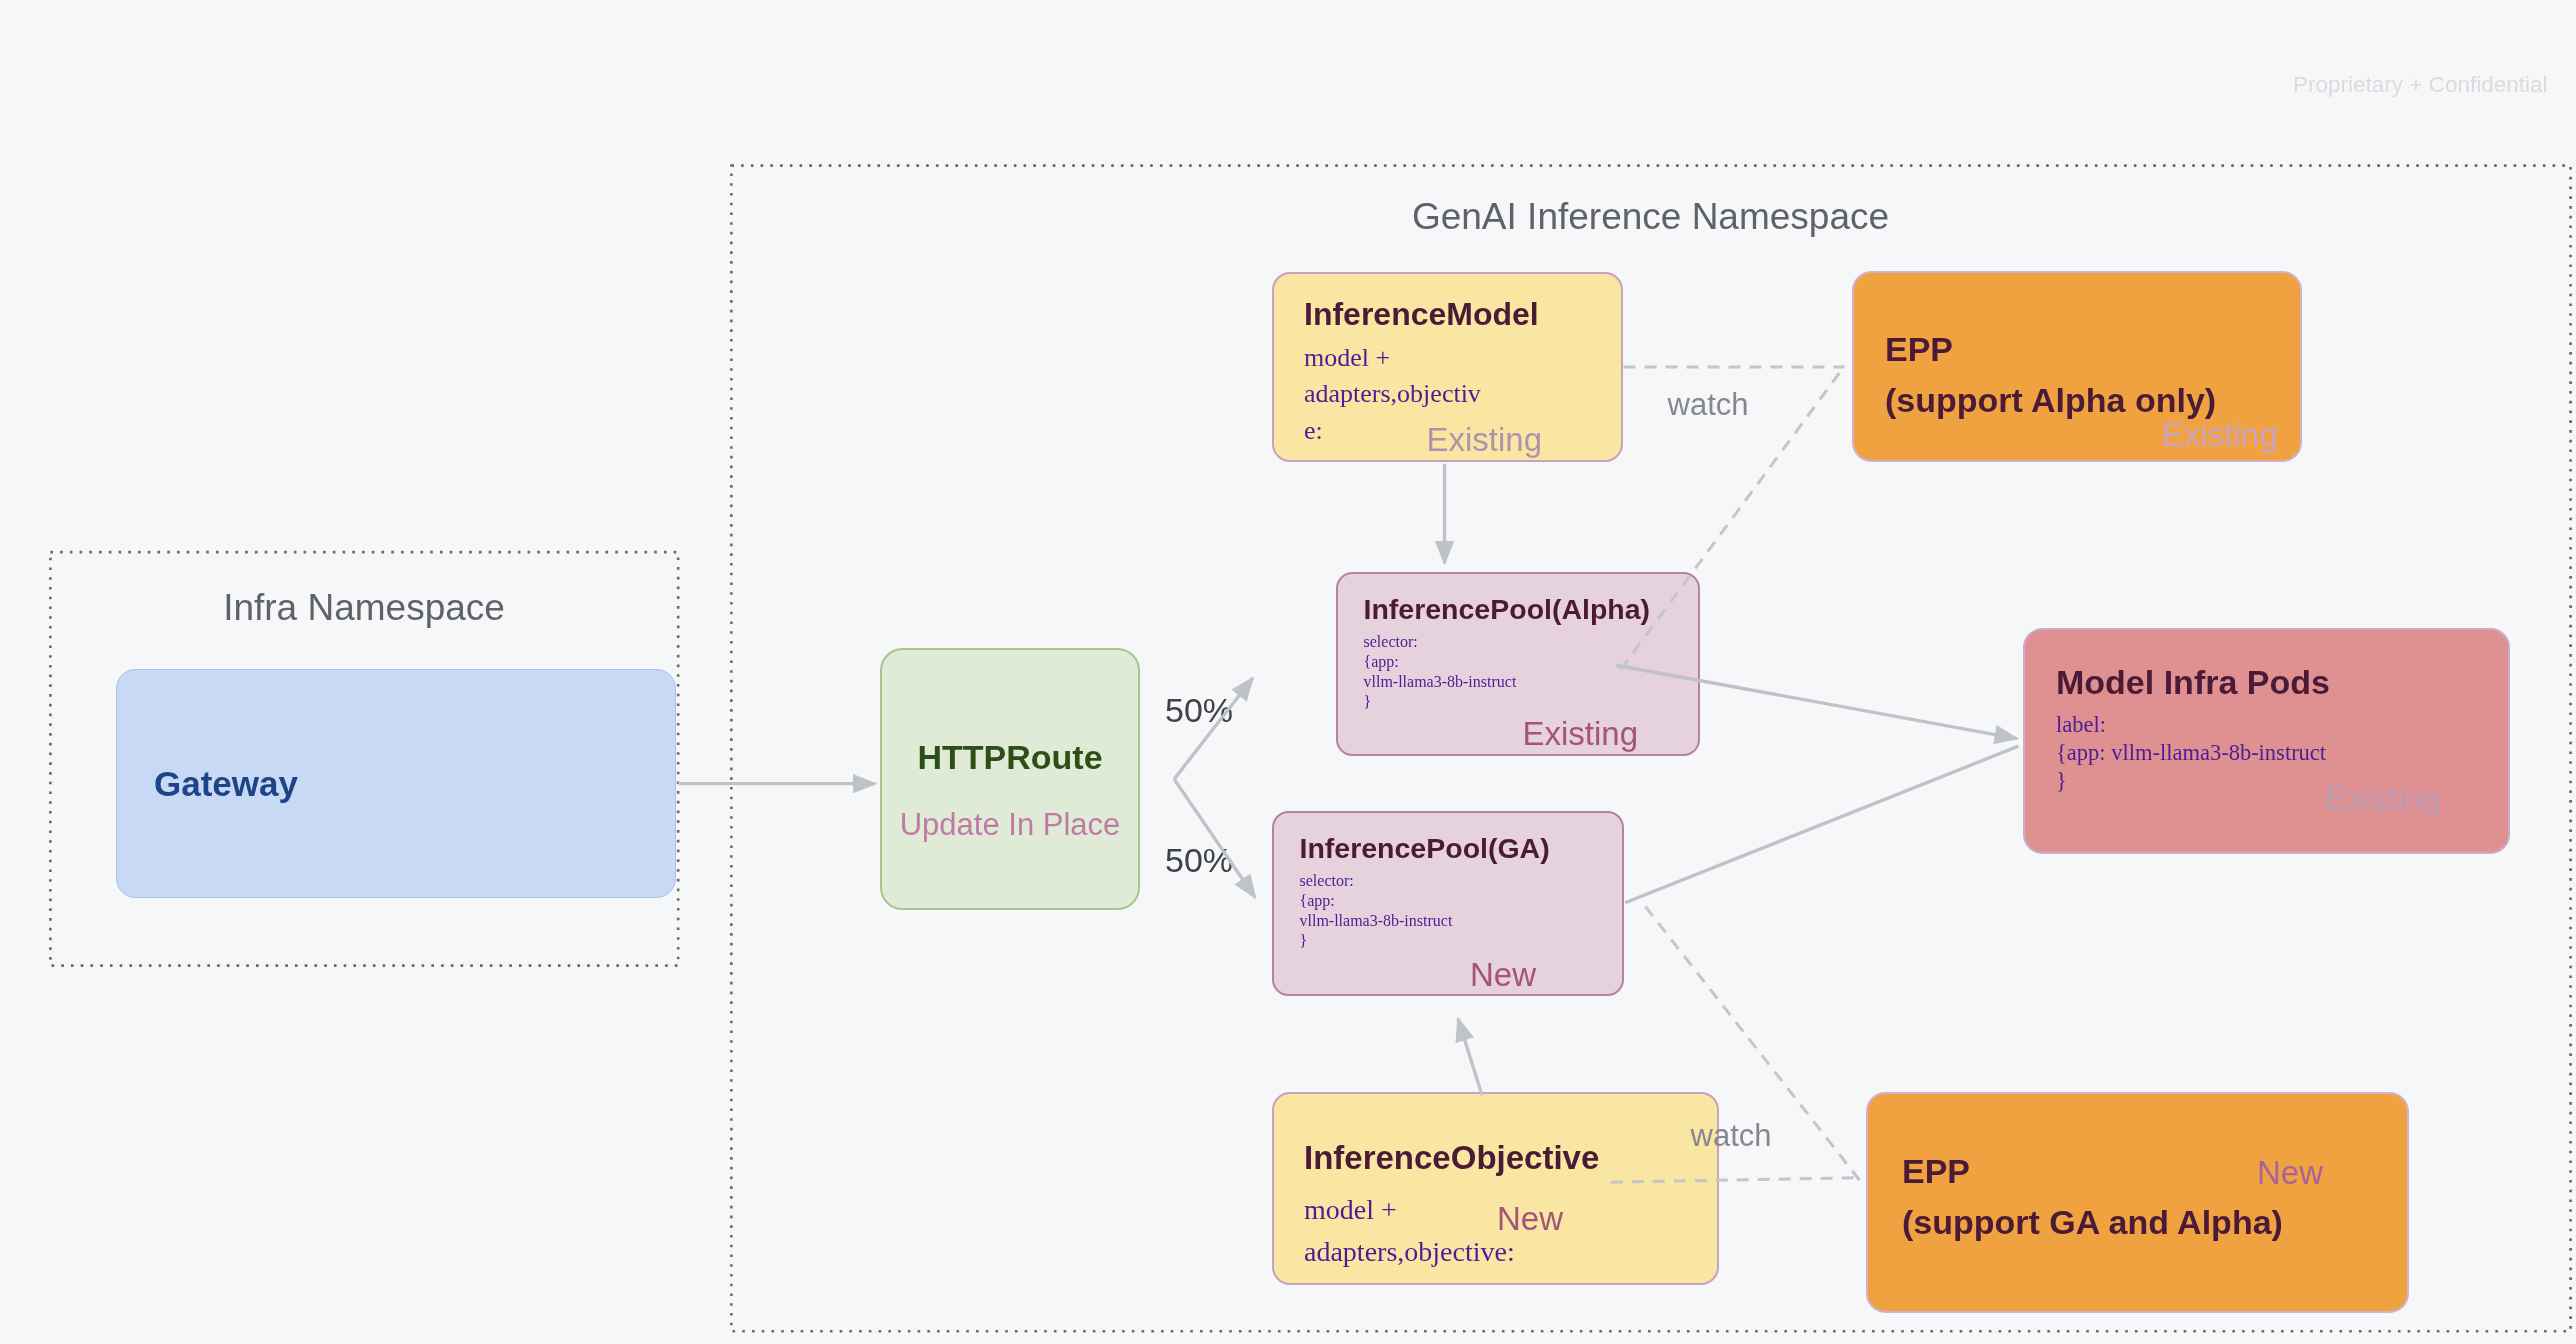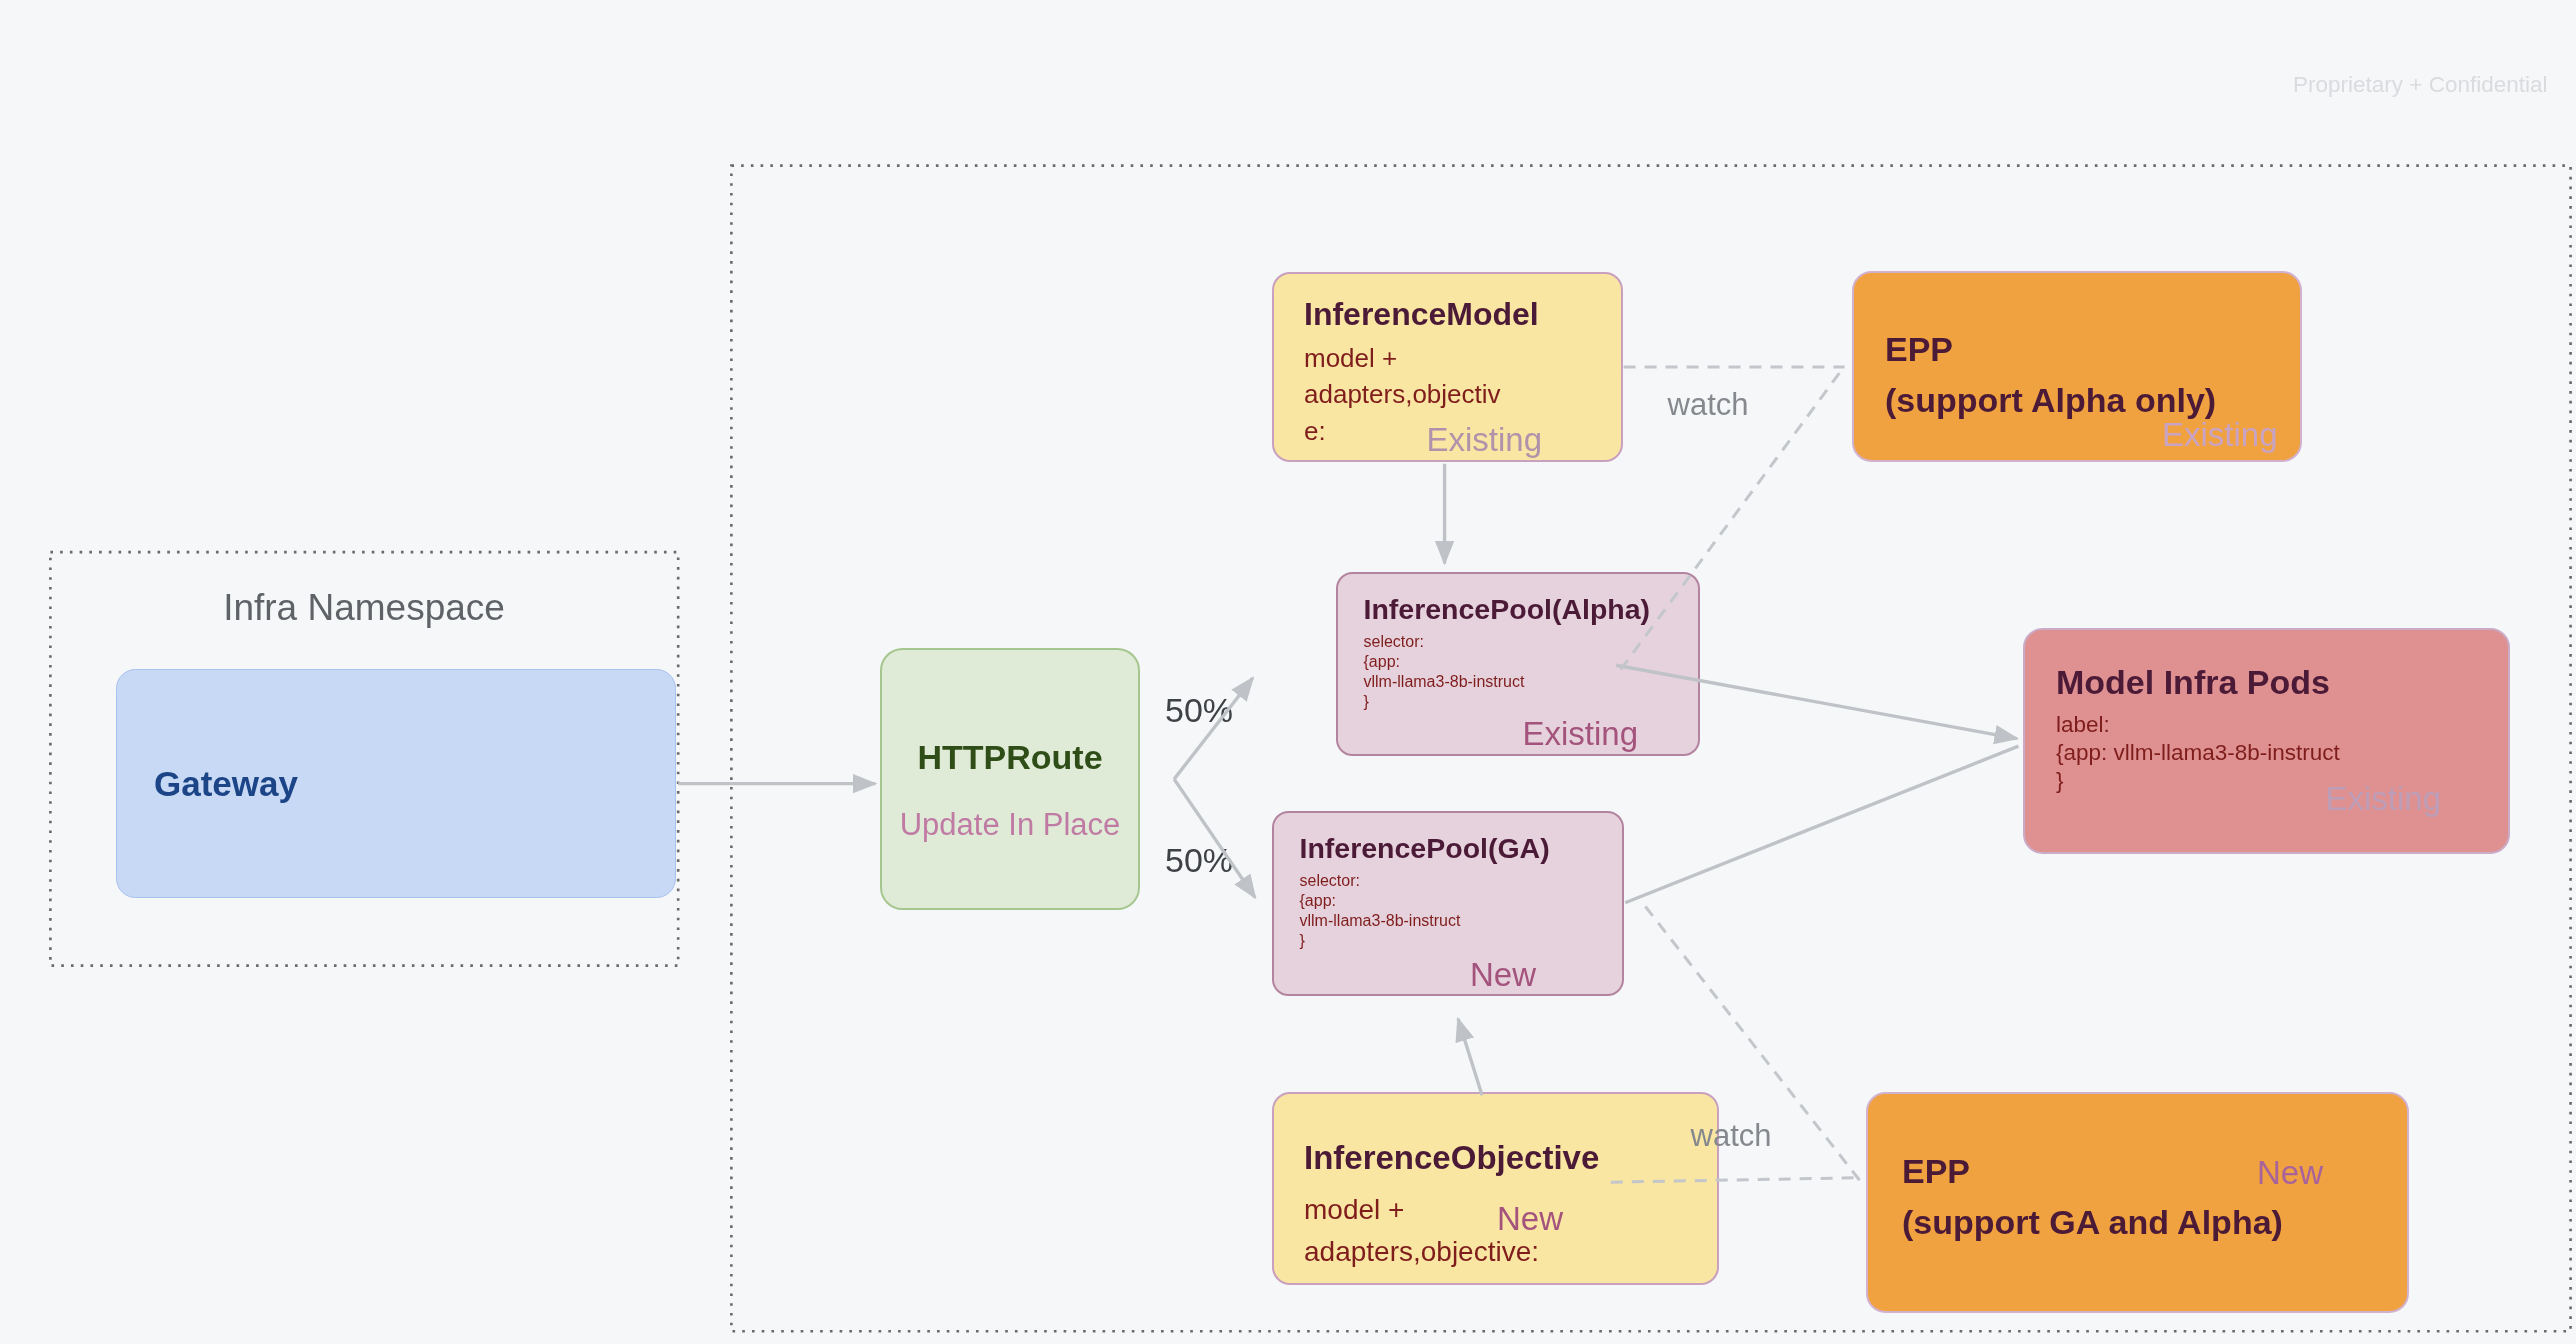--- a/index.html
+++ b/index.html
@@ -15,22 +15,22 @@
   .ns-title{
     color:#5F6368;font-size:37px;text-align:center;white-space:nowrap;
   }
   .node{
     position:absolute;box-sizing:border-box;
   }
   .node .title{
     font-weight:bold;color:#4B1A37;white-space:nowrap;line-height:1.25;
   }
   .node .body{
-    font-family:Liberation Sans, sans-serif;
-    color:#7f1d1d;white-space:pre-line;
+    font-family:Liberation Serif, serif;
+    color:#4c1d95;white-space:pre-line;
   }
   .badge{position:absolute;font-size:33px;white-space:nowrap;}
 
   
   .gateway{
     left:116px;top:669px;width:560px;height:229px;border-radius:19.5px;
     background:#C8D9F5;border:1.5px solid #A9C1ED;
     display:flex;align-items:center;padding-left:37px;
   }
   .gateway .gw-title{font-weight:bold;font-size:35px;color:#1C4587;}
@@ -88,20 +88,21 @@
 
   #edge-layer{position:absolute;left:0;top:0;pointer-events:none;}
 </style>
 </head>
 <body>
 
 <div id="canvas">
 
   <div class="abs watermark" style="right:28.5px;top:72px;">Proprietary + Confidential</div>
 
+  <div class="abs ns-title" style="left:731px;top:196px;width:1839px;">GenAI Inference Namespace</div>
 
   <div class="abs ns-title" style="left:50px;top:587px;width:628px;">Infra Namespace</div>
 
   <div class="node gateway">
     <div class="gw-title">Gateway</div>
   </div>
 
   <div class="node httproute">
     <div class="hr-title">HTTPRoute</div>
     <div class="hr-sub">Update In Place</div>

